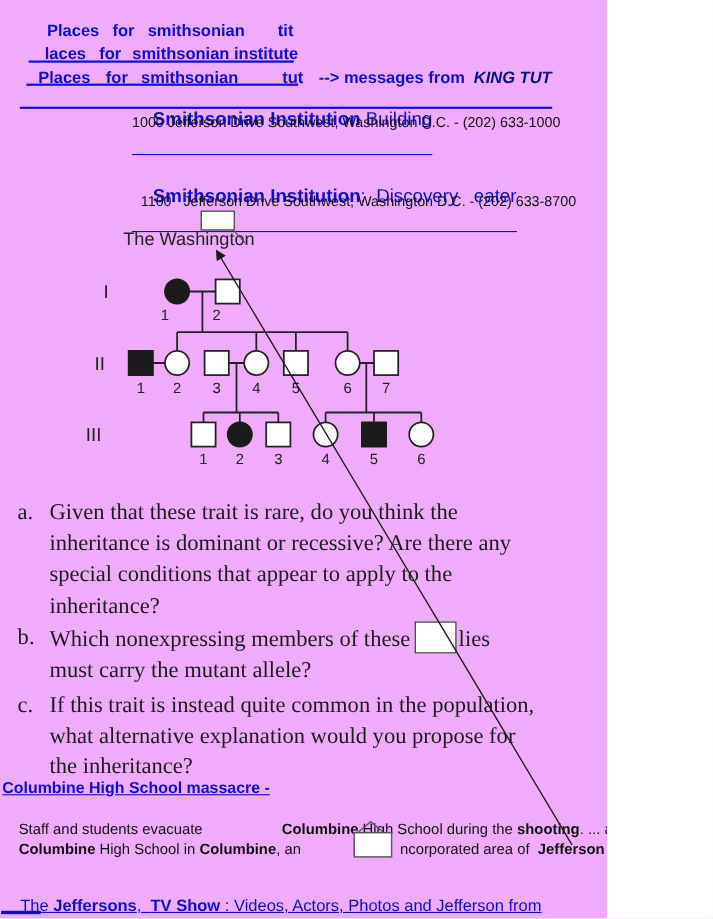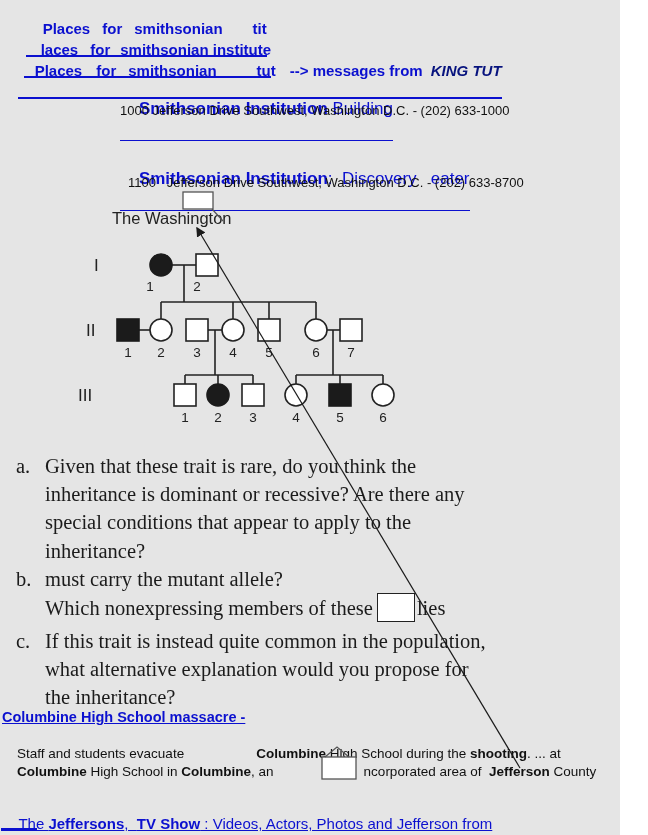--- a/index.html
+++ b/index.html
@@ -1,17 +1,17 @@
 <!DOCTYPE html>
 <html><head>
 <meta charset="utf-8">
 <style>
   * { margin:0; padding:0; box-sizing:border-box; }
   html,body { background:#ffffff; }
-  .page { position:relative; width:620px; height:835px; background:#e5e5e5; overflow:hidden;
+  .page { position:relative; width:552px; height:835px; background:#f0abfc; overflow:hidden;
           font-family:"Liberation Sans", sans-serif; color:#1b1b1b; }
 
   
   .toplink { position:absolute; display:inline-block; color:#0b10cf; font-size:15px; font-weight:600;
              border-bottom:2px solid #0b10cf; padding-bottom:1px; line-height:17px; cursor:pointer; white-space:pre; }
   .toplink span { white-space:pre; }
   .pr8{padding-right:8px} .pr10{padding-right:10px} .pr12{padding-right:12px}
   .pr14{padding-right:14px} .pr30{padding-right:30px} .pr40{padding-right:40px}
   .bold { font-weight:bold; }
   .navy { color:#07137e; font-weight:bold;font-style:italic; }
@@ -150,24 +150,24 @@
       <div>Given that these trait is rare, do you think the</div>
       <div>inheritance is dominant or recessive? Are there any</div>
       <div>special conditions that appear to apply to the</div>
       <div>inheritance?</div>
     </div>
   </div>
 
   <div class="q" style="top:565px">
     <div class="qlabel">b.</div>
     <div class="qbody">
-      <div>must carry the mutant allele?</div>
       <div>
         <span>Which nonexpressing members of these</span><span class="cover-box"></span><span>lies</span>
       </div>
+      <div>must carry the mutant allele?</div>
     </div>
   </div>
 
   <div class="q" style="top:627px">
     <div class="qlabel">c.</div>
     <div class="qbody">
       <div>If this trait is instead quite common in the population,</div>
       <div>what alternative explanation would you propose for</div>
       <div>the inheritance?</div>
     </div>

